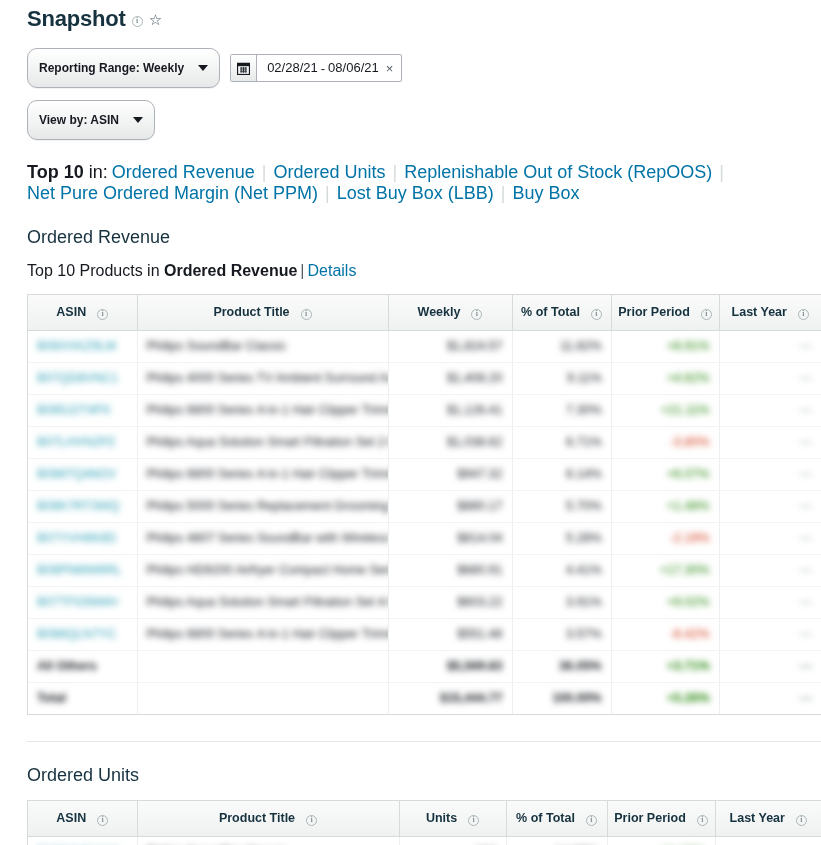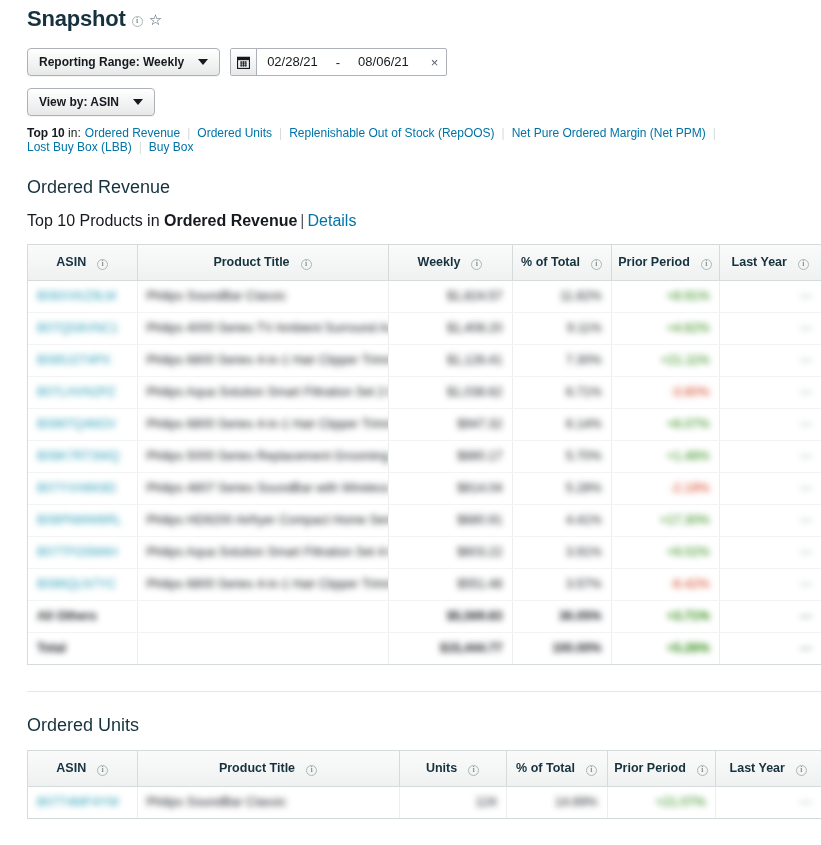--- a/index.html
+++ b/index.html
@@ -29,51 +29,51 @@
     font-size: 8px; font-weight: 700; line-height: 1;
     font-family: "Liberation Serif", serif;
     position: relative; top: 2px; flex: none;
   }
   .star-icon { font-size: 15px; color: #44565e; position: relative; top: 1px; cursor: pointer; }
 
   
   .filter-row { display: flex; align-items: center; gap: 10px; margin-top: 14px; }
   .btn {
     display: inline-flex; align-items: center; gap: 14px;
-    height: 28px; padding: 0 11px;
+    height: 40px; padding: 0 11px;
     background: linear-gradient(to bottom, #ffffff, #e7e9e9);
-    border: 1px solid #adb1b8; border-radius: 4px;
+    border: 1px solid #adb1b8; border-radius: 10px;
     font-size: 12px; font-weight: 700; color: #16191f;
     cursor: pointer; white-space: nowrap;
     box-shadow: 0 1px 0 rgba(0,0,0,0.05);
   }
   .caret {
     width: 0; height: 0; border-left: 5px solid transparent;
     border-right: 5px solid transparent; border-top: 6px solid #16191f;
   }
   .daterange {
     display: inline-flex; align-items: stretch; height: 28px;
     border: 1px solid #adb1b8; border-radius: 2px; background: #fff;
   }
   .cal-btn {
     width: 26px; display: flex; align-items: center; justify-content: center;
     background: linear-gradient(to bottom, #ffffff, #e7e9e9);
     border-right: 1px solid #adb1b8; cursor: pointer;
   }
   .dates {
-    display: inline-flex; align-items: center; gap: 18px;
+    display: inline-flex; align-items: center; gap: 3px;
     padding: 0 8px 0 10px; font-size: 13px; color: #16191f;
   }
   .date-field { border-bottom: 1px solid transparent; cursor: text; }
   .dash { color: #16191f; }
   .clear-x { margin-left: 4px; color: #545b64; font-size: 13px; cursor: pointer; }
 
   
   .toplinks {
-    margin-top: 10px; font-size: 12px; color: #16191f;
+    margin-top: 22px; font-size: 18px; color: #16191f;
     display: flex; align-items: center; flex-wrap: wrap;
   }
   .toplinks .lead { font-weight: 400; margin-right: 4px; }
   .toplinks .lead b { font-weight: 700; }
   a.lnk { color: #0073a7; text-decoration: none; cursor: pointer; }
   .sep { color: #d5dbdb; margin: 0 7px; }
 
   
   .section { margin-top: 22px; }
   .section-title {

